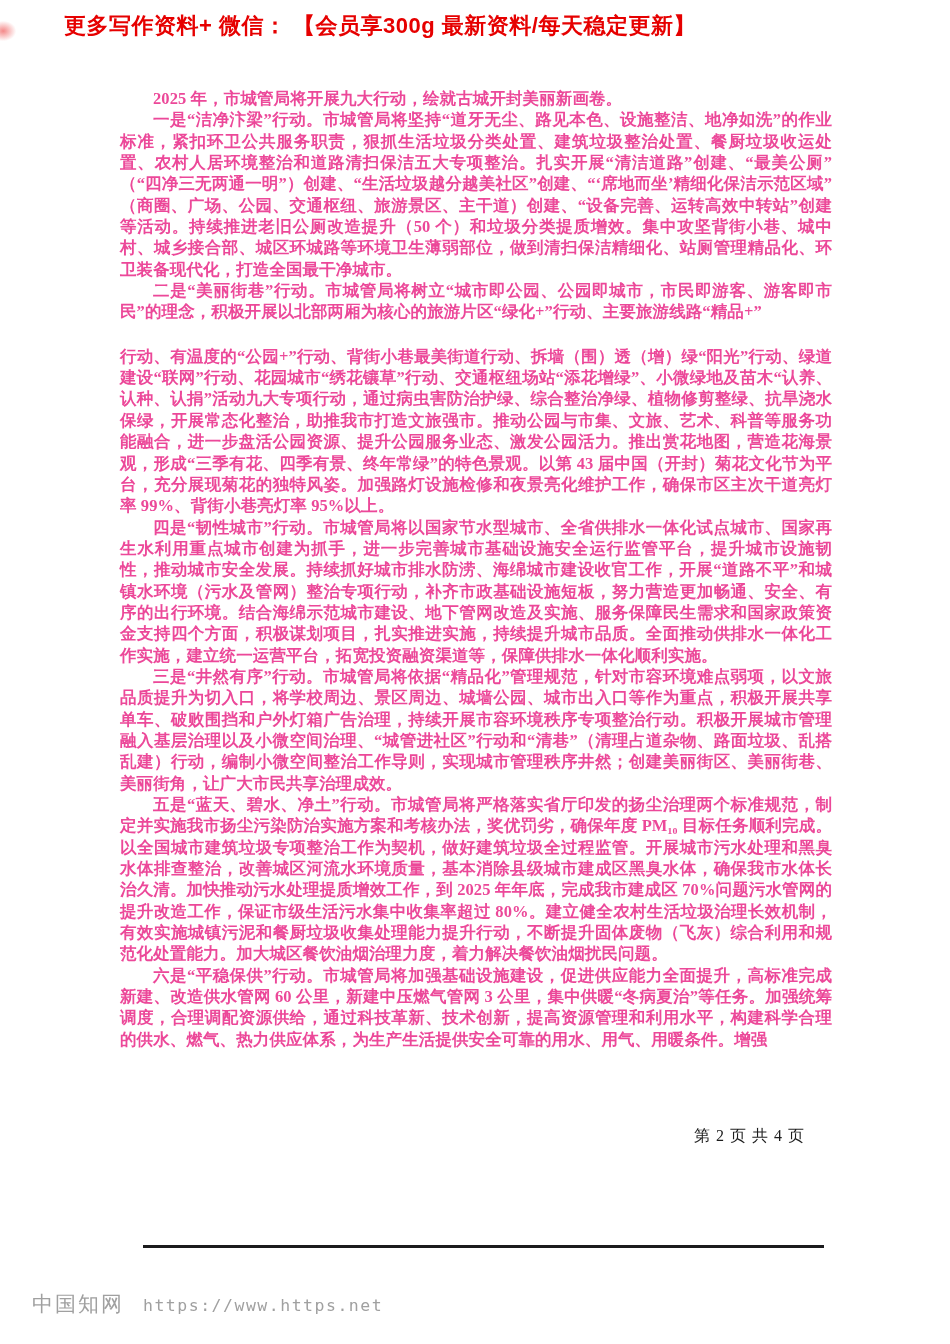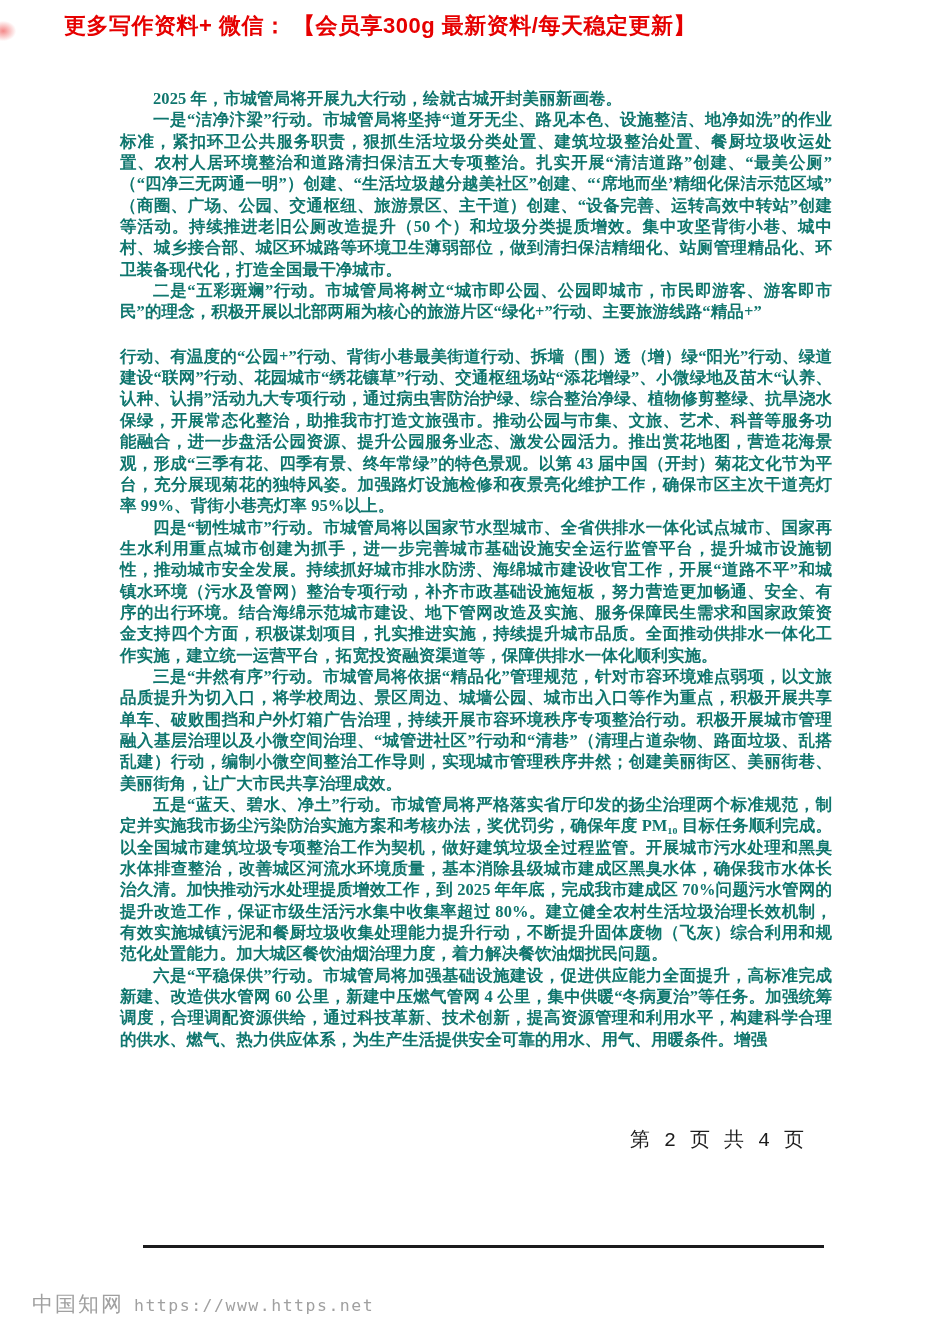--- a/index.html
+++ b/index.html
@@ -30,62 +30,61 @@
     text-align:justify;
     font-weight:600;
     letter-spacing:0.1px;
   }
   .doc-body p{margin:0;padding:0;}
   .doc-body p.indent{text-indent:2em;}
   .doc-body p.gap-top{margin-top:23px;}
   
   .page-num{
     position:absolute;top:1126px;right:145px;
-    font-size:20px;font-weight:400;
+    font-size:16px;font-weight:400;
     letter-spacing:1px;
     color:#1c1c1c;
-    font-family:Liberation Mono, monospace;
   }
   
   .divider{
     position:absolute;left:143px;top:1245px;
     width:681px;height:3px;background:#1b1b1d;
   }
   
   .watermark{
     position:absolute;left:32px;top:1290px;
-    display:flex;align-items:baseline;gap:10px;
+    display:flex;align-items:baseline;gap:19px;
   }
   .wm-brand{
     font-family:"Liberation Serif","DejaVu Serif",serif;
     font-size:21px;font-weight:400;letter-spacing:2px;
   }
   .wm-url{
     font-family:"DejaVu Sans Mono","Liberation Mono",monospace;
     font-size:16.5px;letter-spacing:1.5px;
   }
 </style>
 </head>
 <body>
 
 <div class="page">
 
   <div class="red-artifact"></div>
 
   <div class="promo" style="color: rgb(230, 0, 0);">更多写作资料+ 微信： 【会员享300g 最新资料/每天稳定更新】</div>
 
-  <div class="doc-body" style="color: #0f766e;">
+  <div class="doc-body" style="color: #ec4899;">
     <p class="indent">2025 年，市城管局将开展九大行动，绘就古城开封美丽新画卷。</p>
     <p class="indent">一是“洁净汴梁”行动。市城管局将坚持“道牙无尘、路见本色、设施整洁、地净如洗”的作业标准，紧扣环卫公共服务职责，狠抓生活垃圾分类处置、建筑垃圾整治处置、餐厨垃圾收运处置、农村人居环境整治和道路清扫保洁五大专项整治。扎实开展“清洁道路”创建、“最美公厕”（“四净三无两通一明”）创建、“生活垃圾越分越美社区”创建、“‘席地而坐’精细化保洁示范区域”（商圈、广场、公园、交通枢纽、旅游景区、主干道）创建、“设备完善、运转高效中转站”创建等活动。持续推进老旧公厕改造提升（50 个）和垃圾分类提质增效。集中攻坚背街小巷、城中村、城乡接合部、城区环城路等环境卫生薄弱部位，做到清扫保洁精细化、站厕管理精品化、环卫装备现代化，打造全国最干净城市。</p>
-    <p class="indent">二是“五彩斑斓”行动。市城管局将树立“城市即公园、公园即城市，市民即游客、游客即市民”的理念，积极开展以北部两厢为核心的旅游片区“绿化+”行动、主要旅游线路“精品+”</p>
+    <p class="indent">二是“美丽街巷”行动。市城管局将树立“城市即公园、公园即城市，市民即游客、游客即市民”的理念，积极开展以北部两厢为核心的旅游片区“绿化+”行动、主要旅游线路“精品+”</p>
     <p class="gap-top">行动、有温度的“公园+”行动、背街小巷最美街道行动、拆墙（围）透（增）绿“阳光”行动、绿道建设“联网”行动、花园城市“绣花镶草”行动、交通枢纽场站“添花增绿”、小微绿地及苗木“认养、认种、认捐”活动九大专项行动，通过病虫害防治护绿、综合整治净绿、植物修剪整绿、抗旱浇水保绿，开展常态化整治，助推我市打造文旅强市。推动公园与市集、文旅、艺术、科普等服务功能融合，进一步盘活公园资源、提升公园服务业态、激发公园活力。推出赏花地图，营造花海景观，形成“三季有花、四季有景、终年常绿”的特色景观。以第 43 届中国（开封）菊花文化节为平台，充分展现菊花的独特风姿。加强路灯设施检修和夜景亮化维护工作，确保市区主次干道亮灯率 99%、背街小巷亮灯率 95%以上。</p>
     <p class="indent">四是“韧性城市”行动。市城管局将以国家节水型城市、全省供排水一体化试点城市、国家再生水利用重点城市创建为抓手，进一步完善城市基础设施安全运行监管平台，提升城市设施韧性，推动城市安全发展。持续抓好城市排水防涝、海绵城市建设收官工作，开展“道路不平”和城镇水环境（污水及管网）整治专项行动，补齐市政基础设施短板，努力营造更加畅通、安全、有序的出行环境。结合海绵示范城市建设、地下管网改造及实施、服务保障民生需求和国家政策资金支持四个方面，积极谋划项目，扎实推进实施，持续提升城市品质。全面推动供排水一体化工作实施，建立统一运营平台，拓宽投资融资渠道等，保障供排水一体化顺利实施。</p>
     <p class="indent">三是“井然有序”行动。市城管局将依据“精品化”管理规范，针对市容环境难点弱项，以文旅品质提升为切入口，将学校周边、景区周边、城墙公园、城市出入口等作为重点，积极开展共享单车、破败围挡和户外灯箱广告治理，持续开展市容环境秩序专项整治行动。积极开展城市管理融入基层治理以及小微空间治理、“城管进社区”行动和“清巷”（清理占道杂物、路面垃圾、乱搭乱建）行动，编制小微空间整治工作导则，实现城市管理秩序井然；创建美丽街区、美丽街巷、美丽街角，让广大市民共享治理成效。</p>
     <p class="indent">五是“蓝天、碧水、净土”行动。市城管局将严格落实省厅印发的扬尘治理两个标准规范，制定并实施我市扬尘污染防治实施方案和考核办法，奖优罚劣，确保年度 PM₁₀ 目标任务顺利完成。以全国城市建筑垃圾专项整治工作为契机，做好建筑垃圾全过程监管。开展城市污水处理和黑臭水体排查整治，改善城区河流水环境质量，基本消除县级城市建成区黑臭水体，确保我市水体长治久清。加快推动污水处理提质增效工作，到 2025 年年底，完成我市建成区 70%问题污水管网的提升改造工作，保证市级生活污水集中收集率超过 80%。建立健全农村生活垃圾治理长效机制，有效实施城镇污泥和餐厨垃圾收集处理能力提升行动，不断提升固体废物（飞灰）综合利用和规范化处置能力。加大城区餐饮油烟治理力度，着力解决餐饮油烟扰民问题。</p>
-    <p class="indent">六是“平稳保供”行动。市城管局将加强基础设施建设，促进供应能力全面提升，高标准完成新建、改造供水管网 60 公里，新建中压燃气管网 4 公里，集中供暖“冬病夏治”等任务。加强统筹调度，合理调配资源供给，通过科技革新、技术创新，提高资源管理和利用水平，构建科学合理的供水、燃气、热力供应体系，为生产生活提供安全可靠的用水、用气、用暖条件。增强</p>
+    <p class="indent">六是“平稳保供”行动。市城管局将加强基础设施建设，促进供应能力全面提升，高标准完成新建、改造供水管网 60 公里，新建中压燃气管网 3 公里，集中供暖“冬病夏治”等任务。加强统筹调度，合理调配资源供给，通过科技革新、技术创新，提高资源管理和利用水平，构建科学合理的供水、燃气、热力供应体系，为生产生活提供安全可靠的用水、用气、用暖条件。增强</p>
   </div>
 
   <div class="page-num">第 2 页 共 4 页</div>
 
   <div class="divider" style="background: rgb(27, 27, 29);"></div>
 
   <div class="watermark">
     <span class="wm-brand" style="color: rgb(160, 160, 160);">中国知网</span>
     <span class="wm-url" style="color: rgb(160, 160, 160);">https://www.https.net</span>
   </div>

